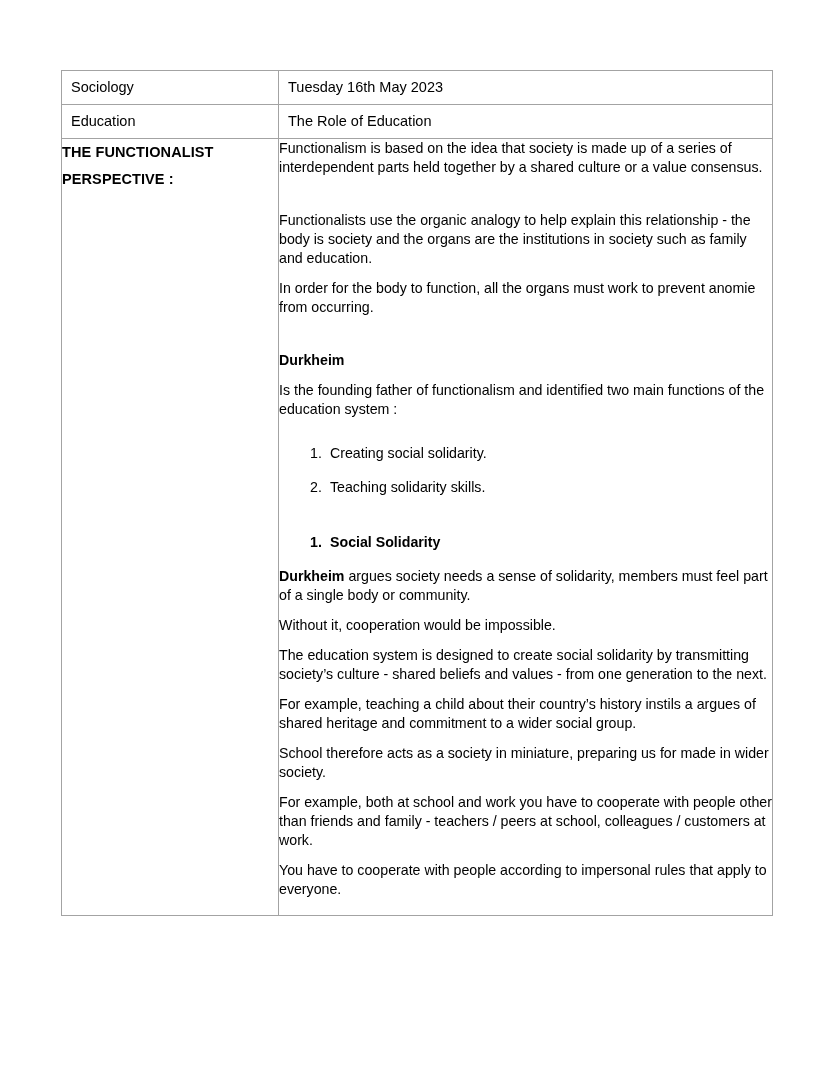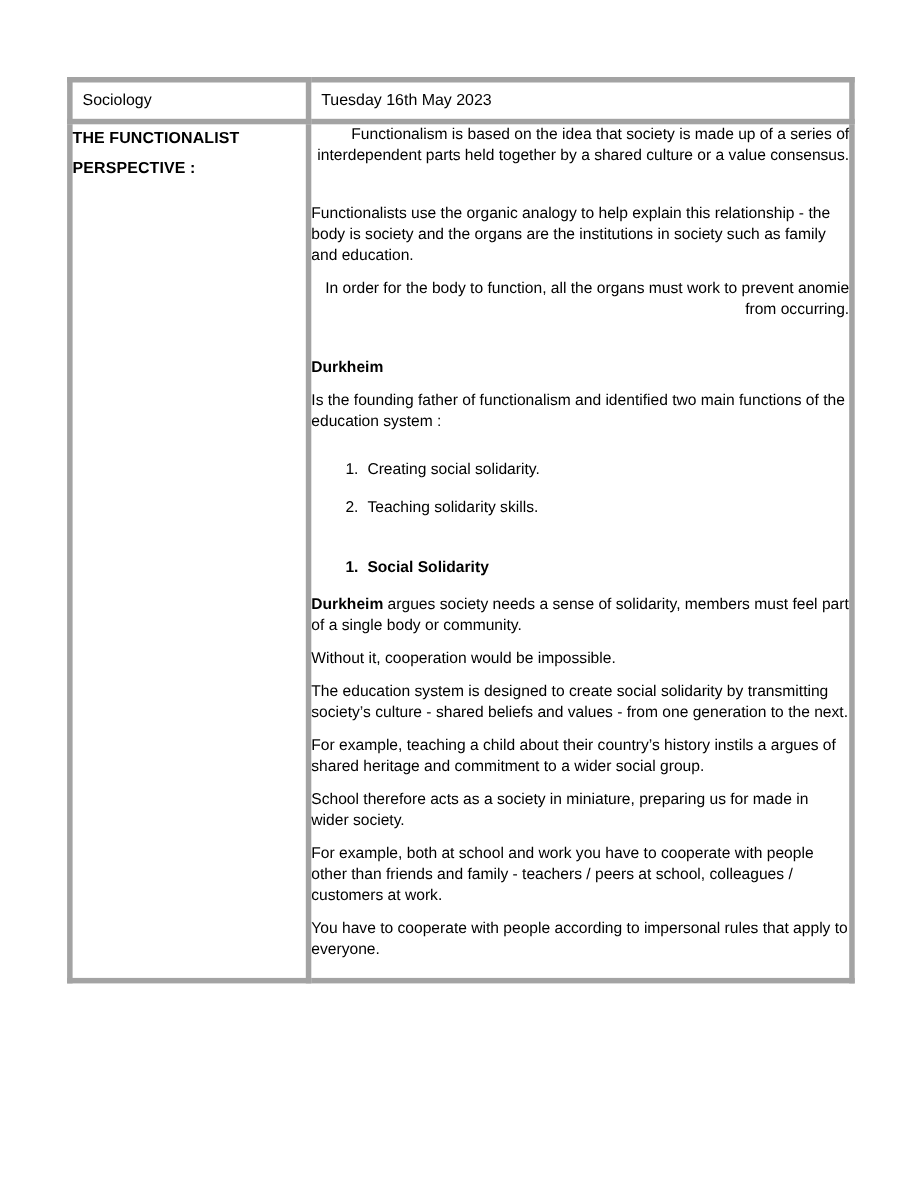--- a/index.html
+++ b/index.html
@@ -26,21 +26,21 @@
   .doc-table {
     position: absolute;
     left: 61px;
     top: 70px;
     width: 711px;
     border-collapse: collapse;
     table-layout: fixed;
   }
 
   .doc-table td {
-    border: 5px solid #a3a3a3;
+    border: 1px solid #a3a3a3;
     vertical-align: top;
     padding: 0;
   }
 
   .col-left  { width: 217px; }
   .col-right { width: 494px; }
 
   
   .meta-row td {
     height: 33px;
@@ -76,21 +76,21 @@
   }
 
   .para {
     font-size: 14.2px;
     line-height: 19px;
     margin: 0 0 11px 0;
     text-align: left;
   }
   .para:last-child { margin-bottom: 16px; }
 
-  .para.gap-large { margin-bottom: 34px; text-align: right; }
+  .para.gap-large { margin-bottom: 34px; }
 
   .heading {
     font-size: 14.2px;
     line-height: 19px;
     font-weight: bold;
     margin: 0 0 11px 0;
   }
 
   .bold { font-weight: bold; }
 
@@ -149,20 +149,28 @@
 
       <tr class="meta-row">
         <td>
           <div class="meta-cell">Sociology</div>
         </td>
         <td>
           <div class="meta-cell right">Tuesday 16th May 2023</div>
         </td>
       </tr>
 
+      <tr class="meta-row">
+        <td>
+          <div class="meta-cell">Education</div>
+        </td>
+        <td>
+          <div class="meta-cell right">The Role of Education</div>
+        </td>
+      </tr>
 
       <tr class="body-row">
 
         <td class="left-cell">
           <div class="section-title">THE FUNCTIONALIST PERSPECTIVE :</div>
         </td>
 
         <td class="right-cell">
 
           <p class="para gap-large">Functionalism is based on the idea that society is made up of a series of interdependent parts held together by a shared culture or a value consensus.</p>

